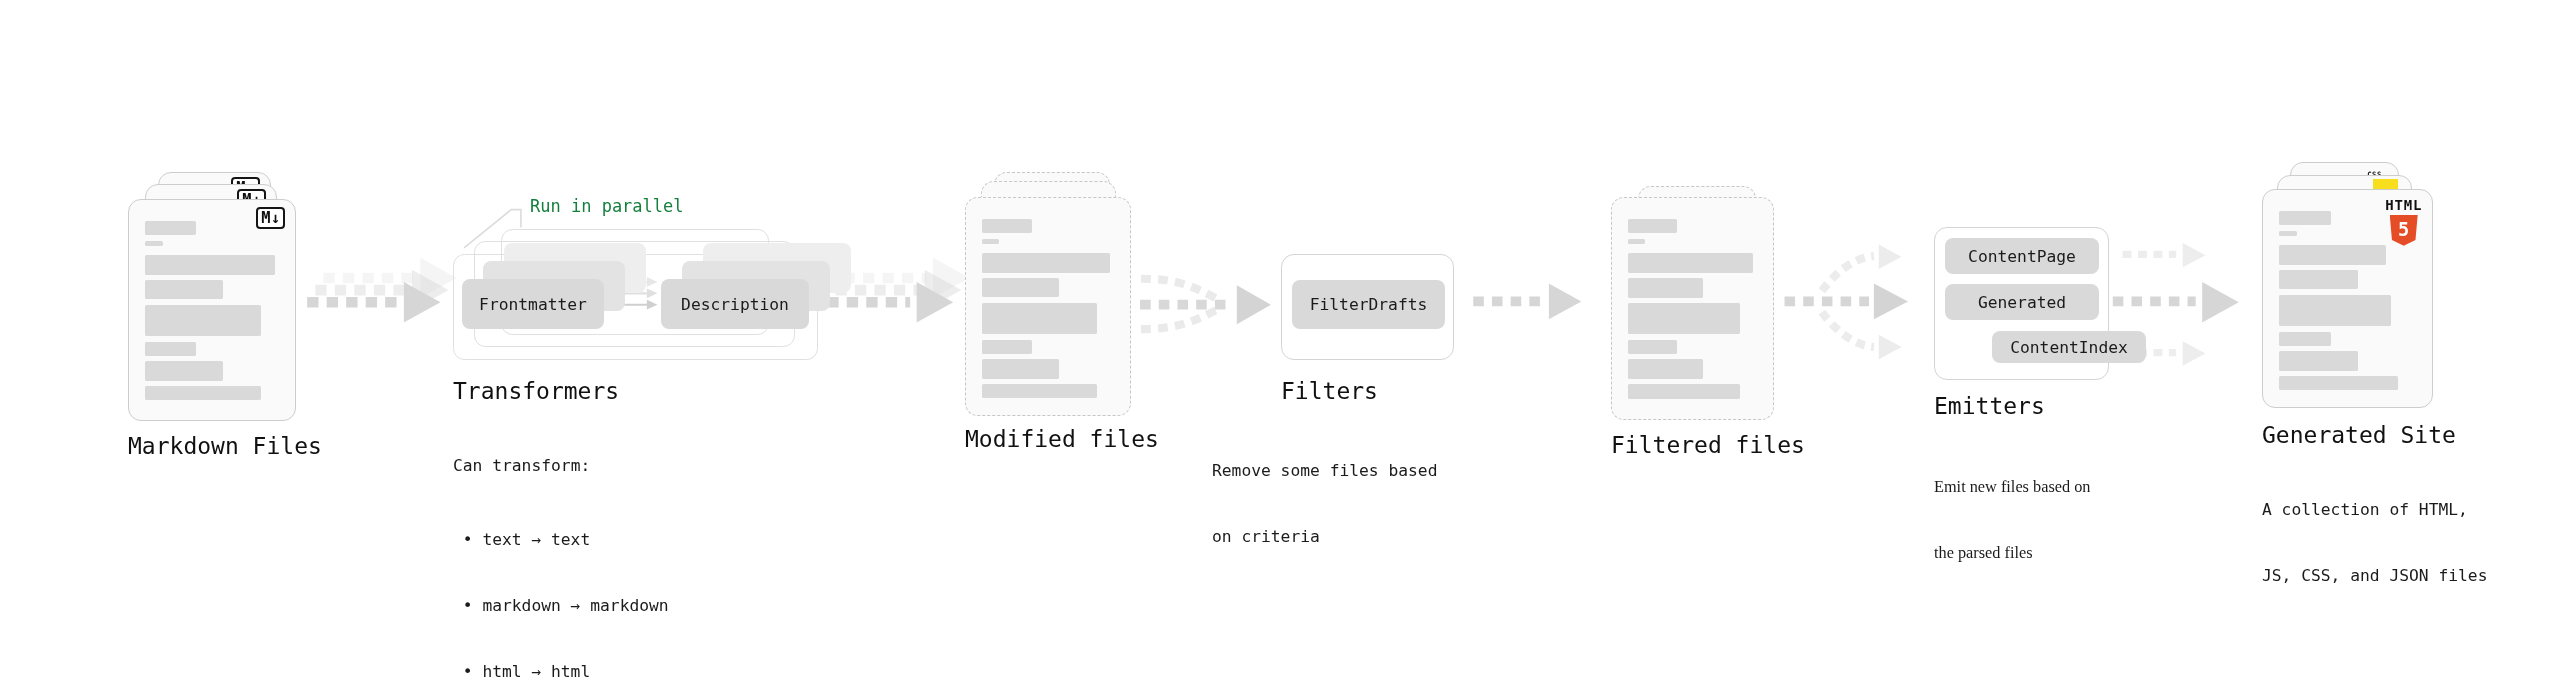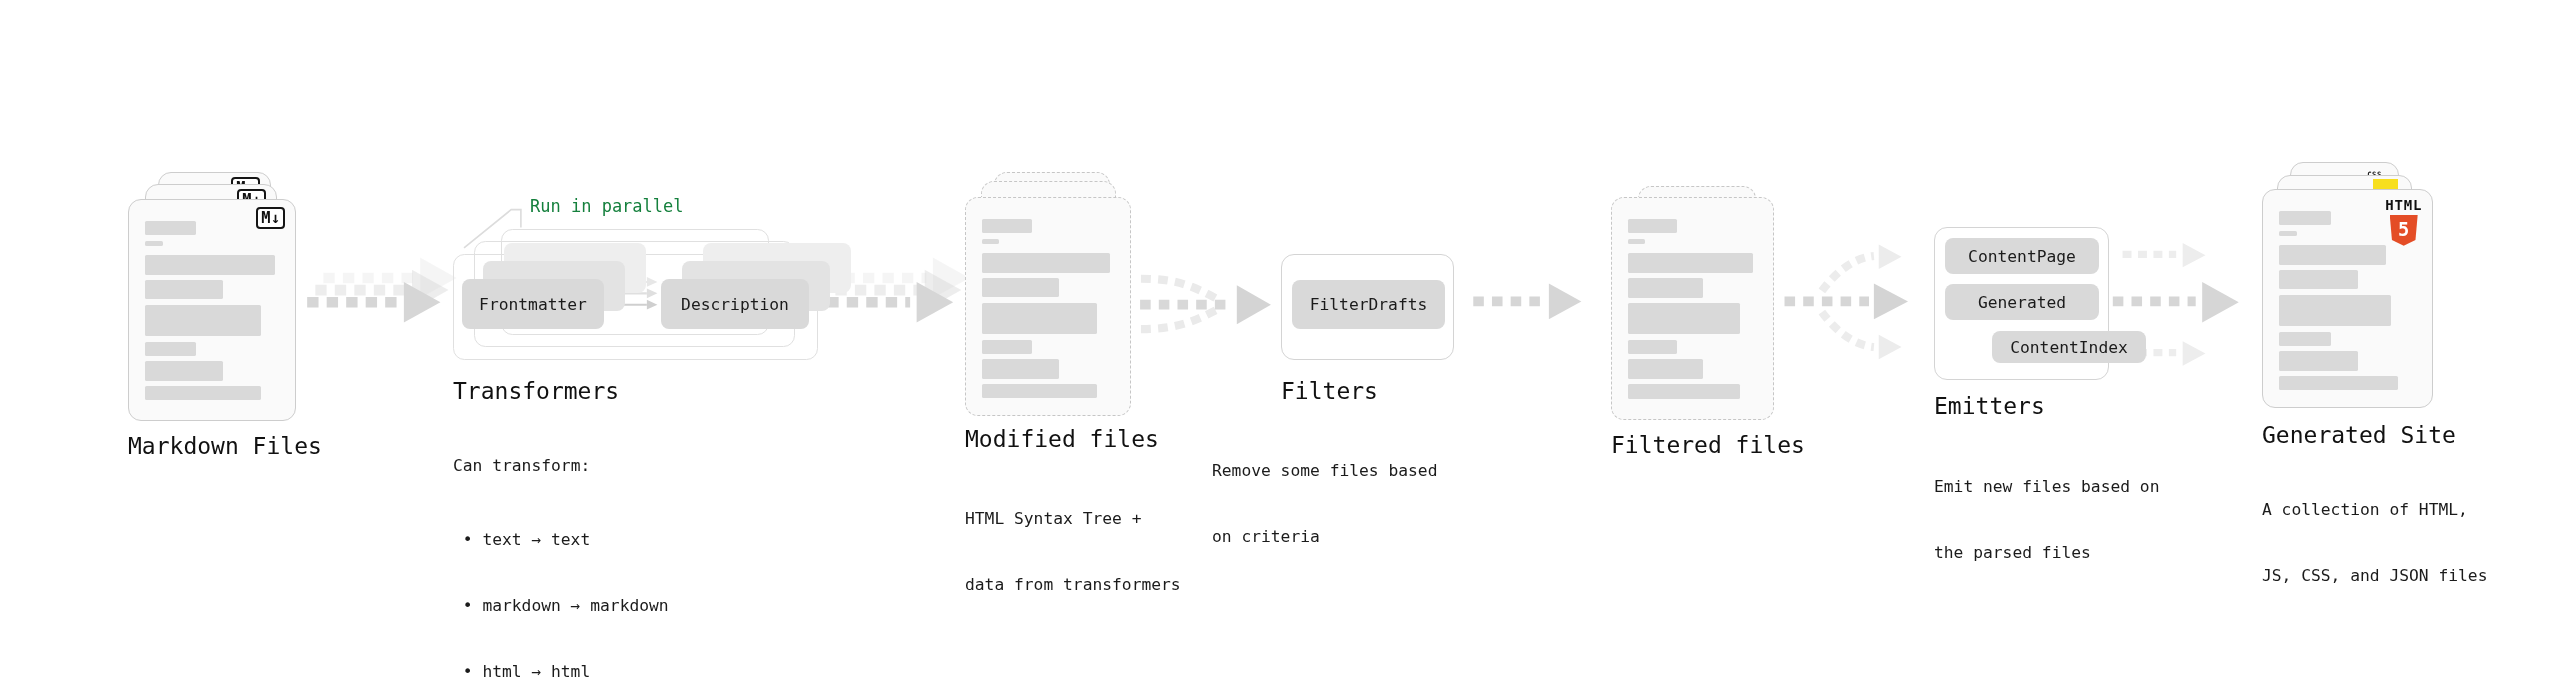--- a/index.html
+++ b/index.html
@@ -199,24 +199,20 @@
         <div class="bar b3"></div>
         <div class="bar b4"></div>
         <div class="bar b5"></div>
         <div class="bar b6"></div>
         <div class="bar b7"></div>
         <div class="bar b8"></div>
       </div>
     </div>
   </div>
   <div class="node-label" style="left:965px;top:427px;">Modified files</div>
-  <div class="body-text" style="left:965px;top:464px;">
-    <div>HTML Syntax Tree +</div>
-    <div>data from transformers</div>
-  </div>
 
   <div class="panel" style="left:1281px;top:254px;width:173px;height:106px;"></div>
   <div class="chip" style="left:1292px;top:280px;width:153px;height:49px;">FilterDrafts</div>
   <div class="node-label" style="left:1281px;top:379px;">Filters</div>
   <div class="body-text" style="left:1212px;top:416px;">
     <div>Remove some files based</div>
     <div>on criteria</div>
   </div>
 
   <div class="stack" style="left:1611px;top:186px;width:187px;height:236px;">
@@ -234,21 +230,21 @@
       </div>
     </div>
   </div>
   <div class="node-label" style="left:1611px;top:433px;">Filtered files</div>
 
   <div class="panel" style="left:1934px;top:227px;width:175px;height:153px;"></div>
   <div class="chip" style="left:1945px;top:238px;width:154px;height:36px;">ContentPage</div>
   <div class="chip" style="left:1945px;top:284px;width:154px;height:36px;">Generated</div>
   <div class="chip" style="left:1945px;top:331px;width:154px;height:32px;margin-left:47px;">ContentIndex</div>
   <div class="node-label" style="left:1934px;top:394px;">Emitters</div>
-  <div class="body-text" style="left:1934px;top:432px;">
+  <div class="body-text" style="left:1934px;top:432px;font-family:Liberation Serif, serif;">
     <div>Emit new files based on</div>
     <div>the parsed files</div>
   </div>
 
   <div class="stack" style="left:2262px;top:162px;width:191px;height:249px;">
     <div class="file-card" style="left:28px;top:0;width:109px;height:65px;">
       <span class="css-badge">
         <span class="css-word">CSS</span>
         <span class="css-bar"></span>
       </span>

